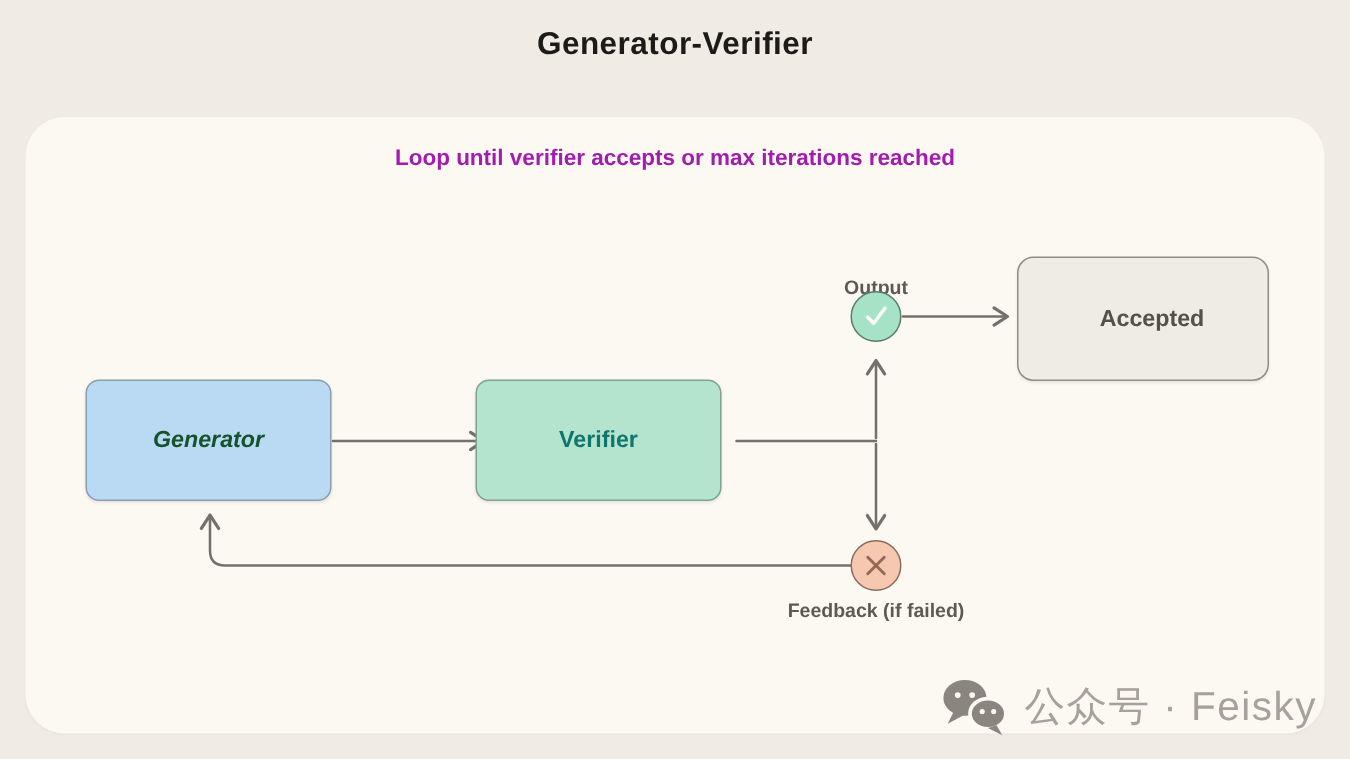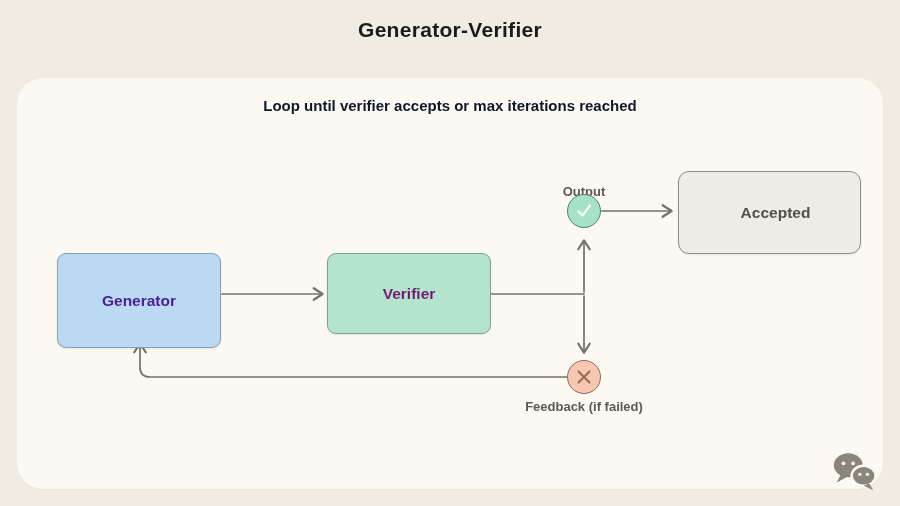--- a/index.html
+++ b/index.html
@@ -20,42 +20,43 @@
     position: absolute; left: 17px; top: 78px;
     width: 866px; height: 411px;
     background: #fbf9f2;
     border-radius: 26px;
     box-shadow: 0 1px 2px rgba(0,0,0,0.03);
   }
   .subtitle {
     position: absolute; top: 97px; left: 0; width: 900px;
     text-align: center;
     font-size: 15px; font-weight: 600;
-    color: #0f172a;
+    color: #a21caf;
   }
   .node {
     position: absolute;
     display: flex; align-items: center; justify-content: center;
     font-size: 15.5px; font-weight: 600; color: #4c524d;
     border-radius: 9px;
     box-sizing: border-box;
     box-shadow: 0 1px 2px rgba(60,60,50,0.10);
   }
   .node-generator {
-    left: 57px; top: 253px; width: 164px; height: 95px;
+    left: 57px; top: 253px; width: 164px; height: 81px;
     background: #badaf3; border: 1.5px solid #8b9db0;
-    color: #4c1d95;
+    color: #14532d;
+    font-style: italic;
   }
   .node-verifier {
-    left: 327px; top: 253px; width: 164px; height: 81px;
+    left: 317px; top: 253px; width: 164px; height: 81px;
     background: #b4e4ce; border: 1.5px solid #7ea28e;
-    color: #701a75;
+    color: #0f766e;
   }
   .node-accepted {
-    left: 678px; top: 171px; width: 183px; height: 83px;
+    left: 678px; top: 171px; width: 168px; height: 83px;
     background: #eeece4; border: 1.5px solid #928e83;
     border-radius: 11px;
     color: #54514a;
     padding-left: 12px;
   }
   .status-circle {
     position: absolute; width: 34px; height: 34px;
     border-radius: 50%;
     box-sizing: border-box;
     display: flex; align-items: center; justify-content: center;
@@ -143,13 +144,14 @@
   <svg class="wm-icon" width="46" height="42" viewBox="0 0 48 42">
     <ellipse cx="17" cy="15" rx="15" ry="12.5" fill="#8a857d"></ellipse>
     <path d="M9 25 L5 33 L16 27 Z" fill="#8a857d"></path>
     <circle cx="12" cy="13" r="2" fill="#fbf9f2"></circle>
     <circle cx="22" cy="13" r="2" fill="#fbf9f2"></circle>
     <ellipse cx="33" cy="26" rx="12.5" ry="10.5" fill="#8a857d" stroke="#fbf9f2" stroke-width="2.6"></ellipse>
     <path d="M39 34 L43 41 L33 36 Z" fill="#8a857d"></path>
     <circle cx="29" cy="24.5" r="1.8" fill="#fbf9f2"></circle>
     <circle cx="37" cy="24.5" r="1.8" fill="#fbf9f2"></circle>
   </svg>
+  <span>公众号 · Feisky</span>
 </div>
 
 </body></html>

